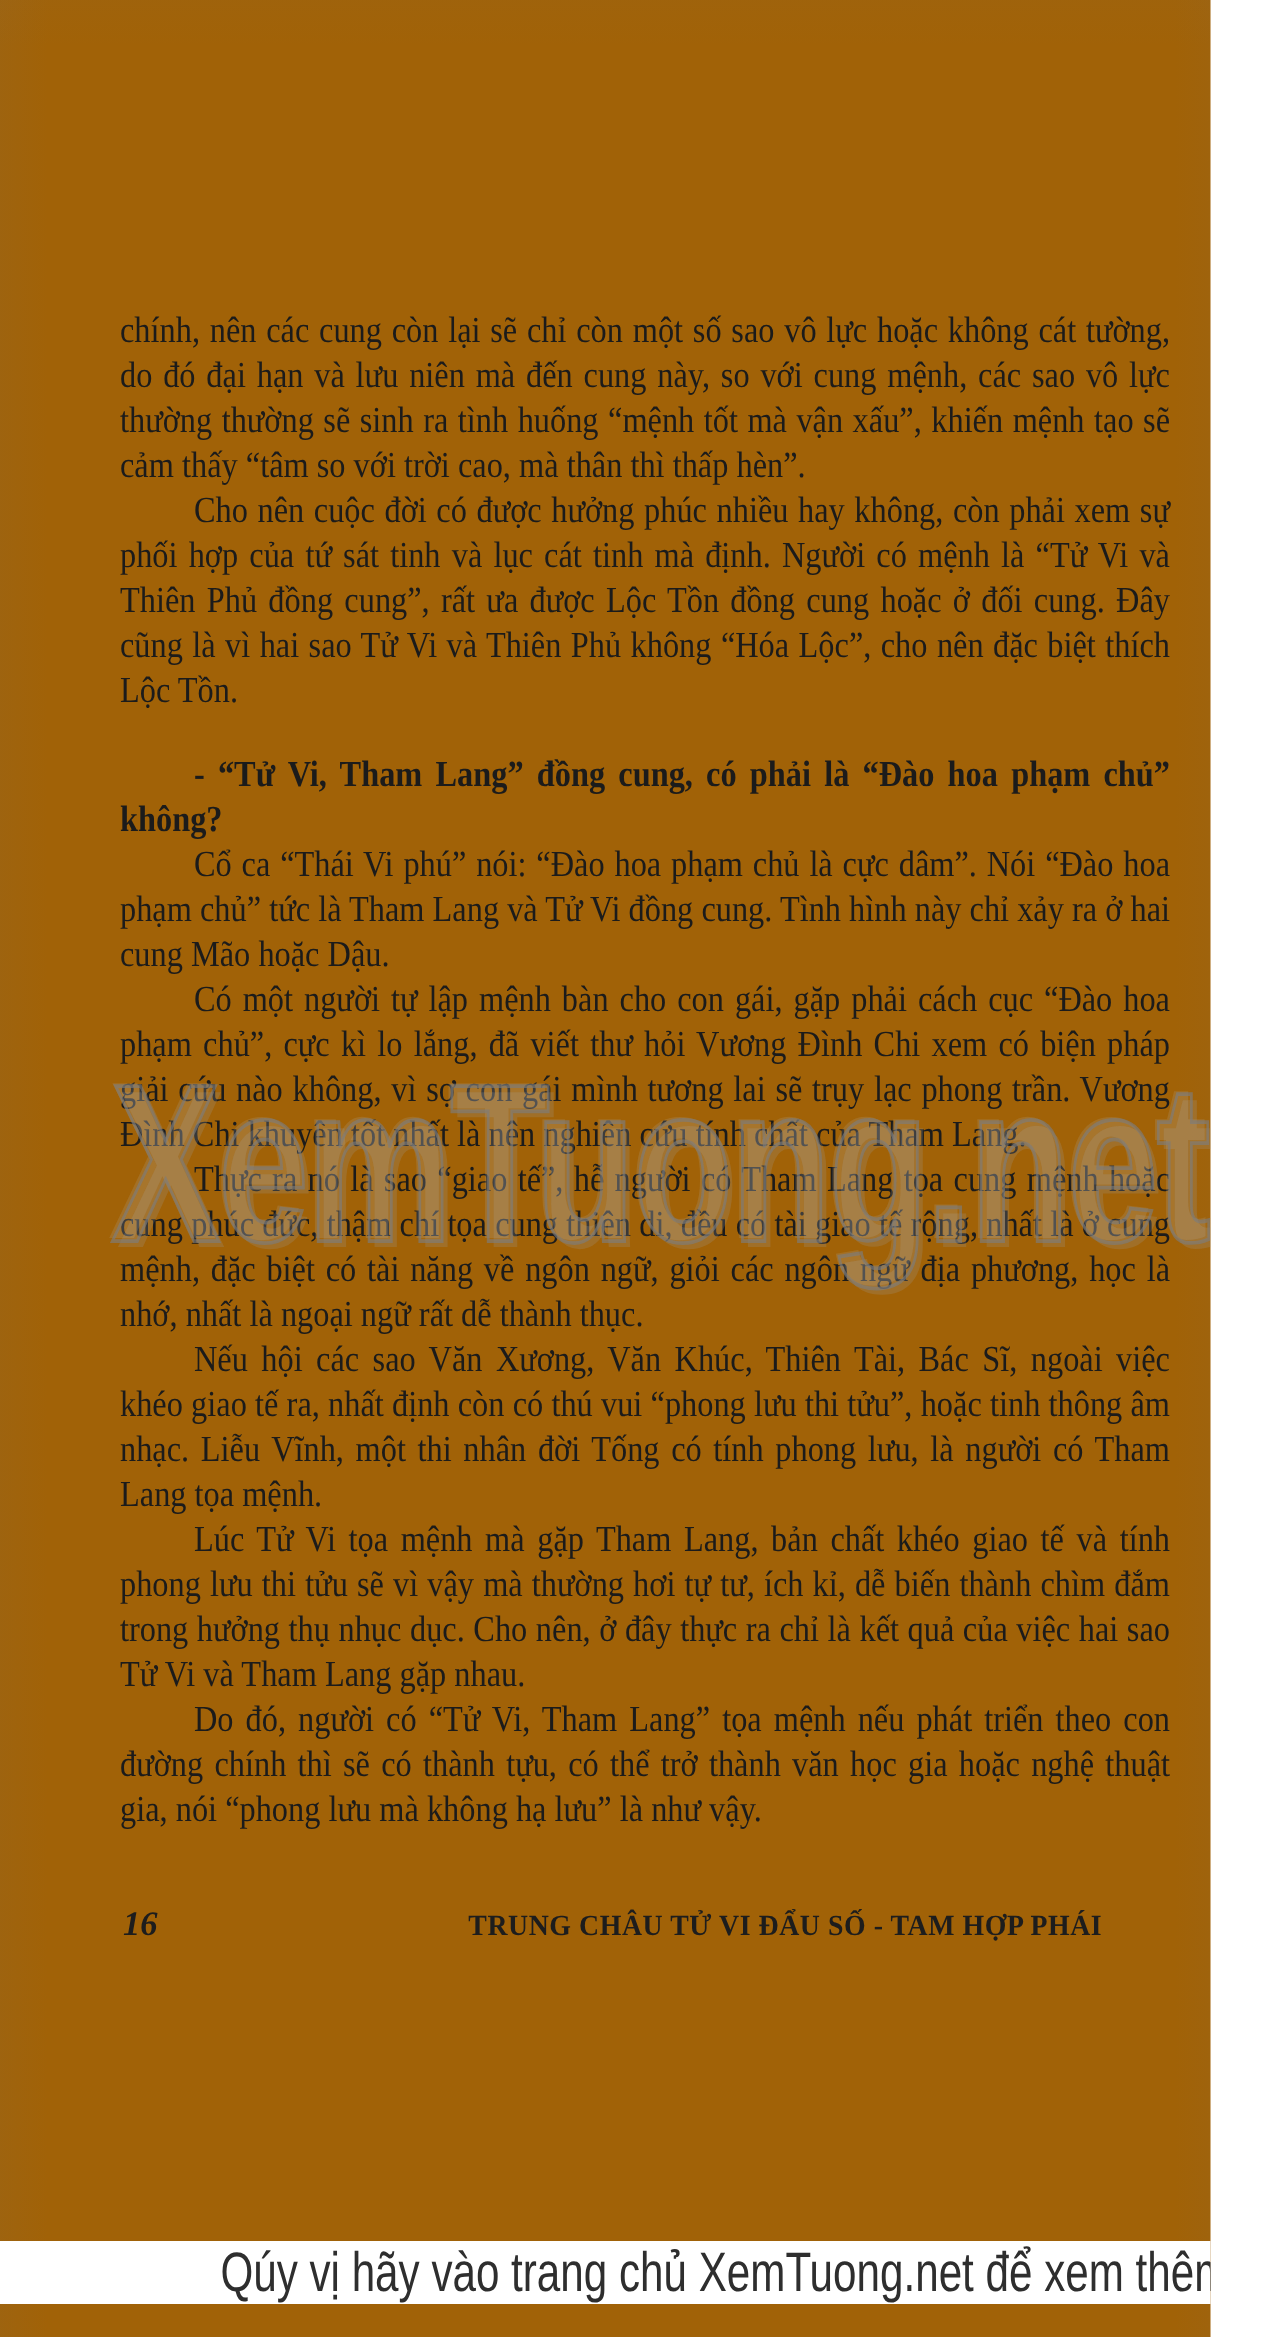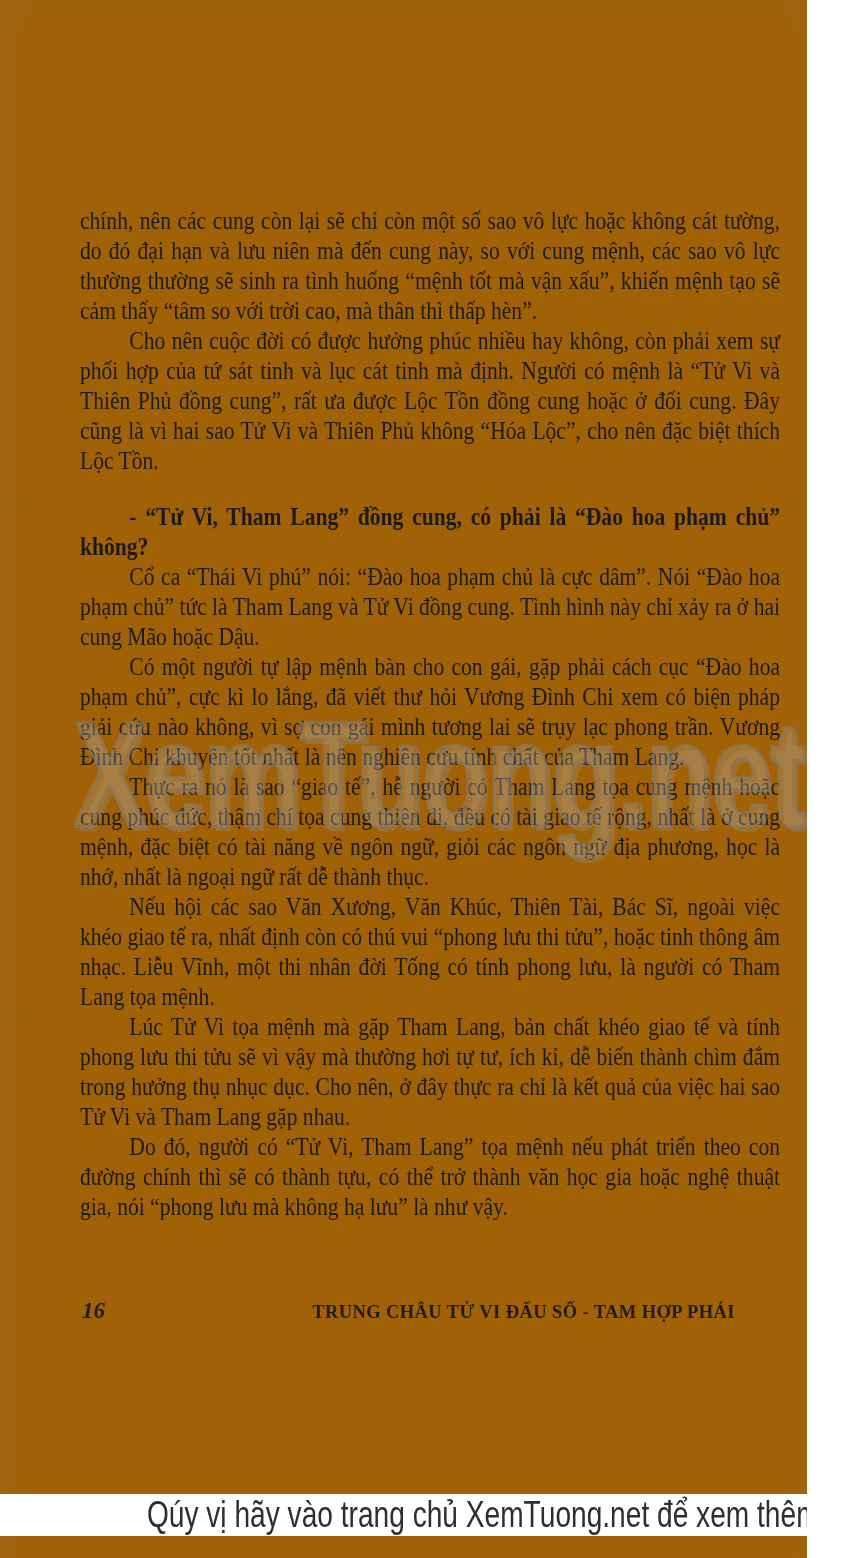--- a/index.html
+++ b/index.html
@@ -49,21 +49,21 @@
     transform:scaleX(0.727);
     transform-origin:0 0;
     color:rgba(255,255,255,0.03);
     -webkit-text-stroke:2.5px rgba(125,125,125,0.65);
     text-shadow:5px 4px 0 rgba(160,160,160,0.22), -3px -2px 0 rgba(175,175,175,0.18);
     letter-spacing:-2px;
     pointer-events:none;
   }
   .footer-row{
     position:absolute;
-    left:82px;right:72px;top:1298px;
+    left:82px;right:72px;top:1270px;
     display:flex;
     justify-content:space-between;
     align-items:baseline;
     color:#1d1d1d;
   }
   .page-number{
     font-style:italic;
     font-weight:bold;
     font-size:23px;
   }

